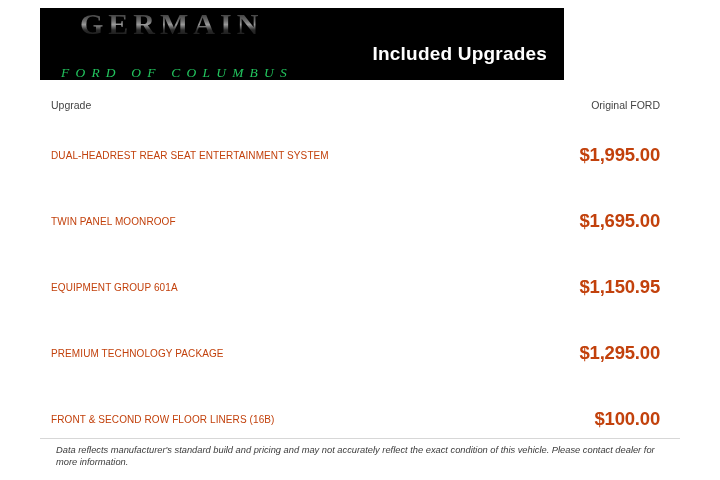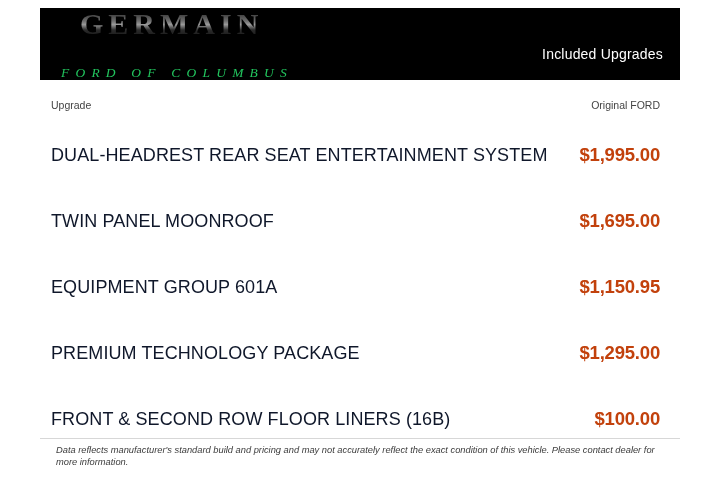--- a/index.html
+++ b/index.html
@@ -18,21 +18,21 @@
     position: relative;
     width: 720px;
     height: 480px;
     background: #ffffff;
   }
   
   .header {
     position: absolute;
     left: 40px;
     top: 8px;
-    width: 640px;
+    width: 524px;
     height: 72px;
     background: #000000;
     display: flex;
     align-items: center;
     justify-content: space-between;
     box-sizing: border-box;
     padding: 0 17px 0 0;
   }
   .brand {
     display: flex;
@@ -60,23 +60,23 @@
     font-size: 13.5px;
     line-height: 14px;
     letter-spacing: 6.2px;
     color: #22c55e;
     text-transform: uppercase;
     margin-top: 27px;
     margin-left: 3px;
     font-style: italic;
   }
   .header-title {
-    font-size: 14px;
+    font-size: 19px;
     color: #ffffff;
-    font-weight: normal;
+    font-weight: bold;
     letter-spacing: 0.2px;
     margin-top: 20px;
   }
   
   .col-headers {
     position: absolute;
     left: 40px;
     top: 98px;
     width: 640px;
     height: 14px;
@@ -99,22 +99,22 @@
   }
   .row {
     height: 66px;
     display: flex;
     align-items: center;
     justify-content: space-between;
     box-sizing: border-box;
     padding: 0 20px 0 11px;
   }
   .row-name {
-    font-size: 18px;
-    color: #0f172a;
+    font-size: 10px;
+    color: #c2410c;
     letter-spacing: 0.1px;
     text-transform: uppercase;
   }
   .row-price {
     font-size: 18.5px;
     font-weight: bold;
     color: #c2410c;
     letter-spacing: -0.2px;
   }
   

